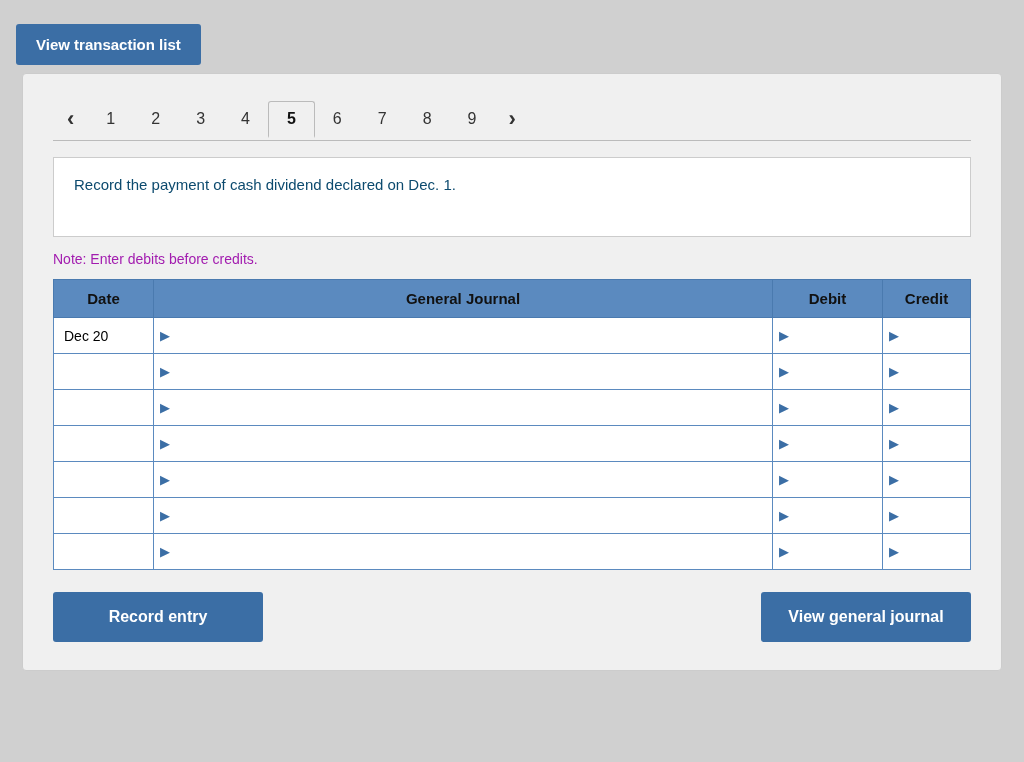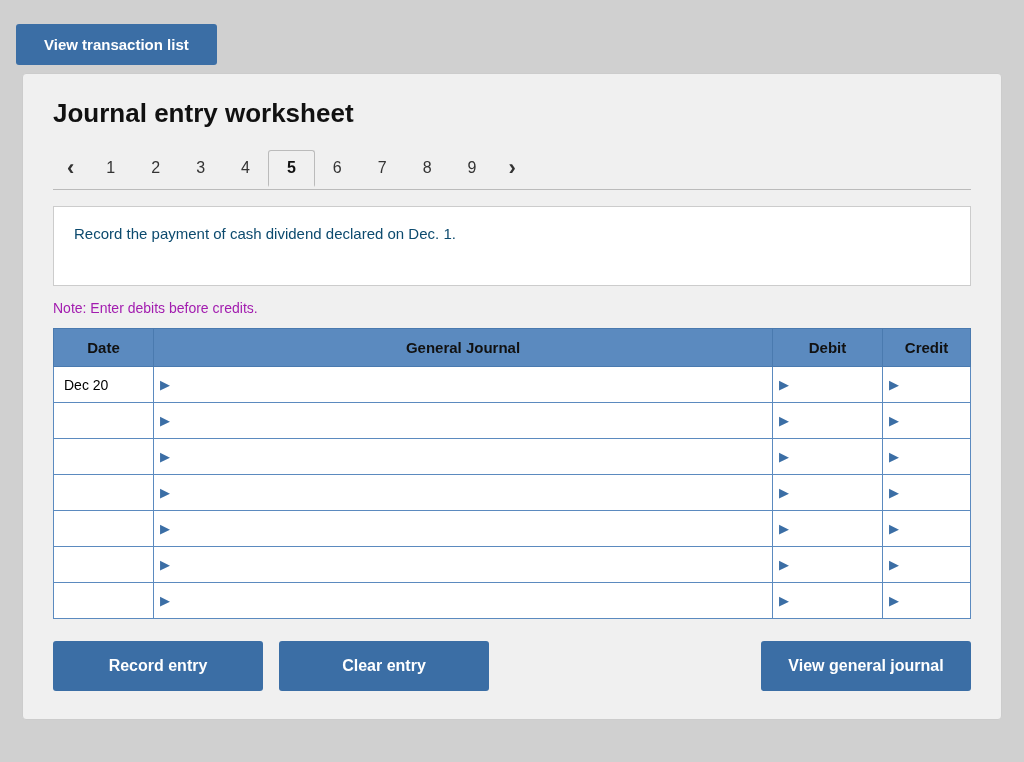--- a/index.html
+++ b/index.html
@@ -15,21 +15,21 @@
     .top-bar {
       width: 1024px;
       padding: 8px 16px;
       display: flex;
       align-items: flex-start;
     }
     .view-transaction-btn {
       background: #3b6ea5;
       color: white;
       border: none;
-      padding: 12px 28px;
+      padding: 12px 20px;
       font-size: 15px;
       font-weight: bold;
       cursor: pointer;
       border-radius: 3px;
     }
     .main-container {
       background: #f0f0f0;
       width: 980px;
       border-radius: 4px;
       padding: 24px 30px 28px 30px;
@@ -160,21 +160,20 @@
     }
   </style>
 </head>
 <body>
 
 <div class="top-bar">
   <button class="view-transaction-btn">View transaction list</button>
 </div>
 
 <div class="main-container">
-  <div class="worksheet-title">Journal entry worksheet</div>
 
   <div class="pagination">
     <button class="page-nav">‹</button>
     <button class="page-num">1</button>
     <button class="page-num">2</button>
     <button class="page-num">3</button>
     <button class="page-num">4</button>
     <button class="page-num active">5</button>
     <button class="page-num">6</button>
     <button class="page-num">7</button>
@@ -360,17 +359,16 @@
               <span class="cell-arrow">▶</span>
               <input type="text" class="cell-input" style="">
             </div>
           </td>
         </tr>
       </tbody>
   </table>
 
   <div class="bottom-buttons">
     <button class="btn-primary">Record entry</button>
-    <button class="btn-primary">Clear entry</button>
     <div class="btn-spacer"></div>
     <button class="btn-primary">View general journal</button>
   </div>
 </div>
 
 </body></html>

